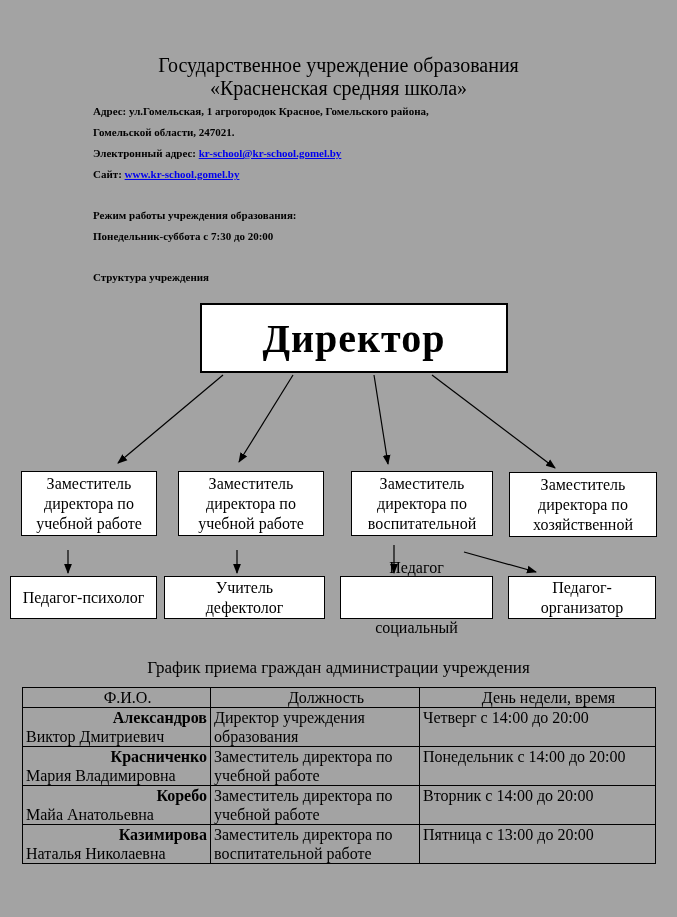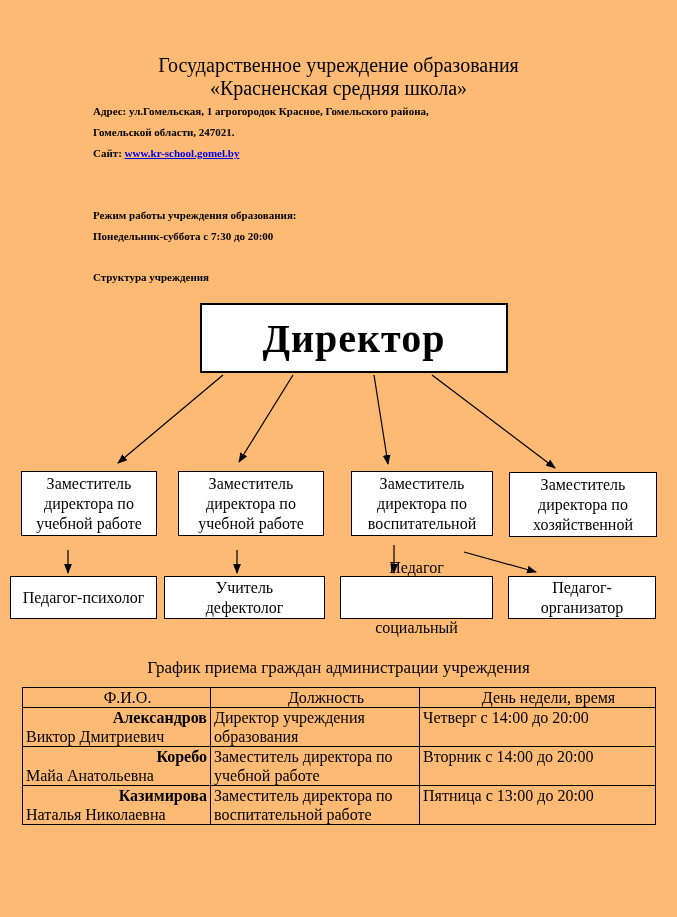--- a/index.html
+++ b/index.html
@@ -1,17 +1,17 @@
 <!DOCTYPE html>
 <html><head>
 <meta charset="utf-8">
 <style>
   html,body{margin:0;padding:0;background:#ffffff;}
   .page{
-    position:relative;width:677px;height:917px;background:#fdba74;overflow:hidden;
+    position:relative;width:677px;height:917px;background:#a3a3a3;overflow:hidden;
     font-family:"Liberation Serif","DejaVu Serif",serif;color:#000;
   }
   .abs{position:absolute;}
   .title-line{left:0;width:677px;text-align:center;font-size:20px;line-height:23px;}
   .para{left:93px;font-size:11px;line-height:21px;font-weight:bold;}
   .para div{white-space:nowrap;}
   a.doclink{color:#0000ee;text-decoration:underline;cursor:pointer;}
   
   .obox{
     position:absolute;border:1px solid #000000;background:#fff;
@@ -42,20 +42,23 @@
 <body>
 
 <div class="page">
 
   <div class="abs title-line" style="top:54px;">Государственное учреждение образования</div>
   <div class="abs title-line" style="top:77px;">«Красненская средняя школа»</div>
 
   <div class="abs para" style="top:101px;">
     <div>Адрес: ул.Гомельская, 1 агрогородок Красное, Гомельского района,</div>
     <div>Гомельской области, 247021.</div>
+    <div>
+      <span>Электронный адрес: </span><a class="doclink">kr-school@kr-school.gomel.by</a>
+    </div>
     <div>
       <span>Сайт: </span><a class="doclink">www.kr-school.gomel.by</a>
     </div>
   </div>
 
   <div class="abs para" style="top:205px;">
     <div>Режим работы учреждения образования:</div>
     <div>Понедельник-суббота с 7:30 до 20:00</div>
   </div>
 
@@ -144,20 +147,33 @@
         <td>
           <span>Директор учреждения</span>
           <span>образования</span>
         </td>
         <td>
           <span>Четверг с 14:00 до 20:00</span>
         </td>
       </tr>
       <tr>
         <td>
+          <span class="b">Красниченко</span>
+          <span>Мария Владимировна</span>
+        </td>
+        <td>
+          <span>Заместитель директора по</span>
+          <span>учебной работе</span>
+        </td>
+        <td>
+          <span>Понедельник с 14:00 до 20:00</span>
+        </td>
+      </tr>
+      <tr>
+        <td>
           <span class="b">Коребо</span>
           <span>Майа Анатольевна</span>
         </td>
         <td>
           <span>Заместитель директора по</span>
           <span>учебной работе</span>
         </td>
         <td>
           <span>Вторник с 14:00 до 20:00</span>
         </td>

